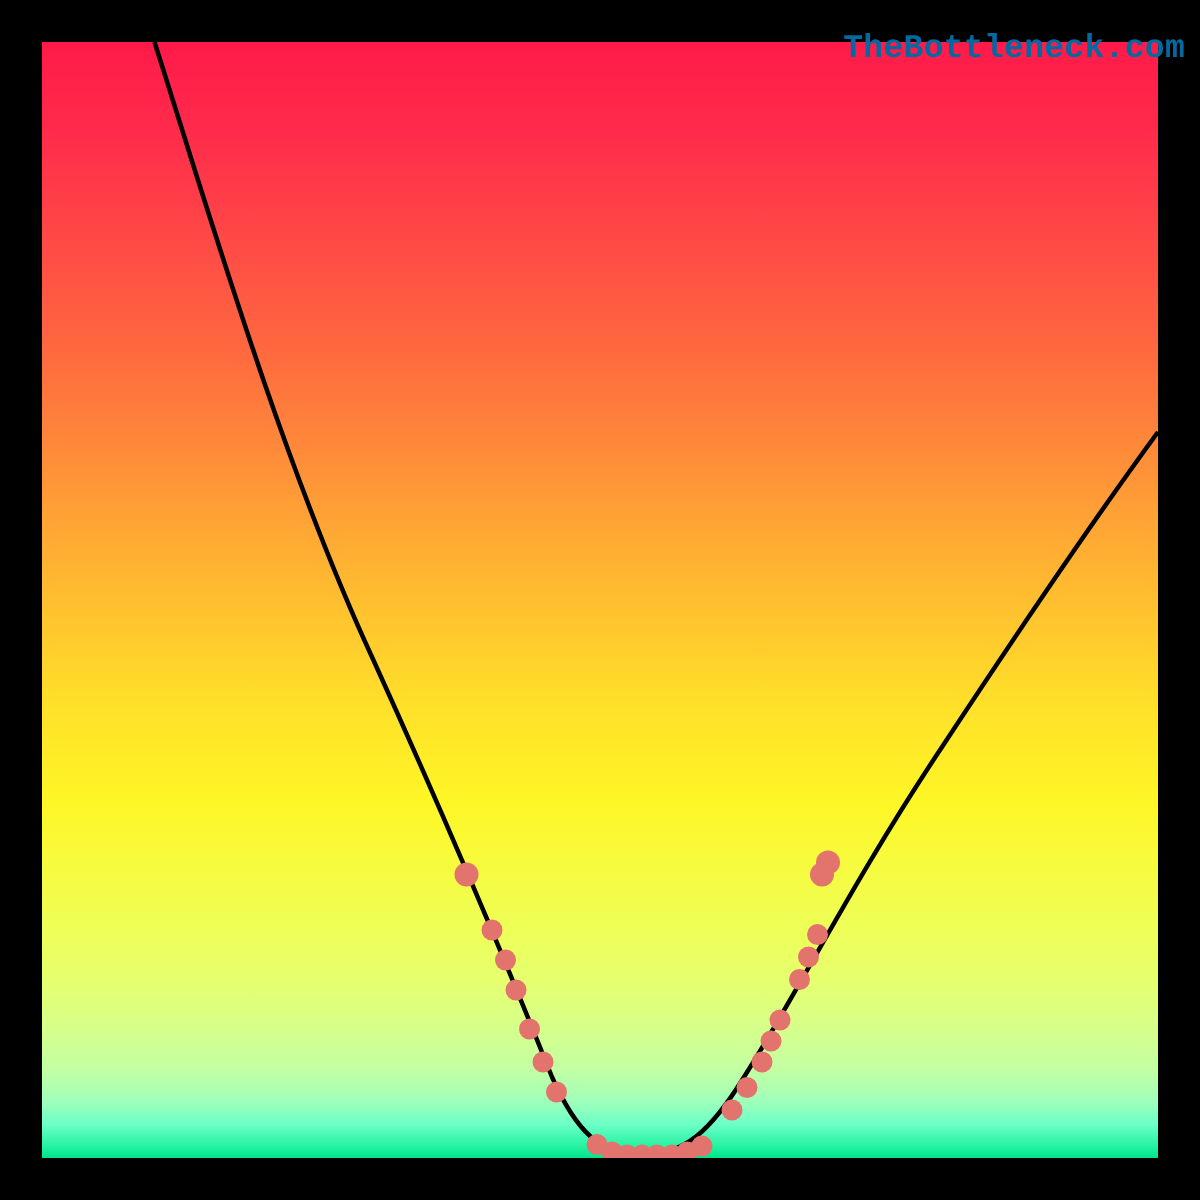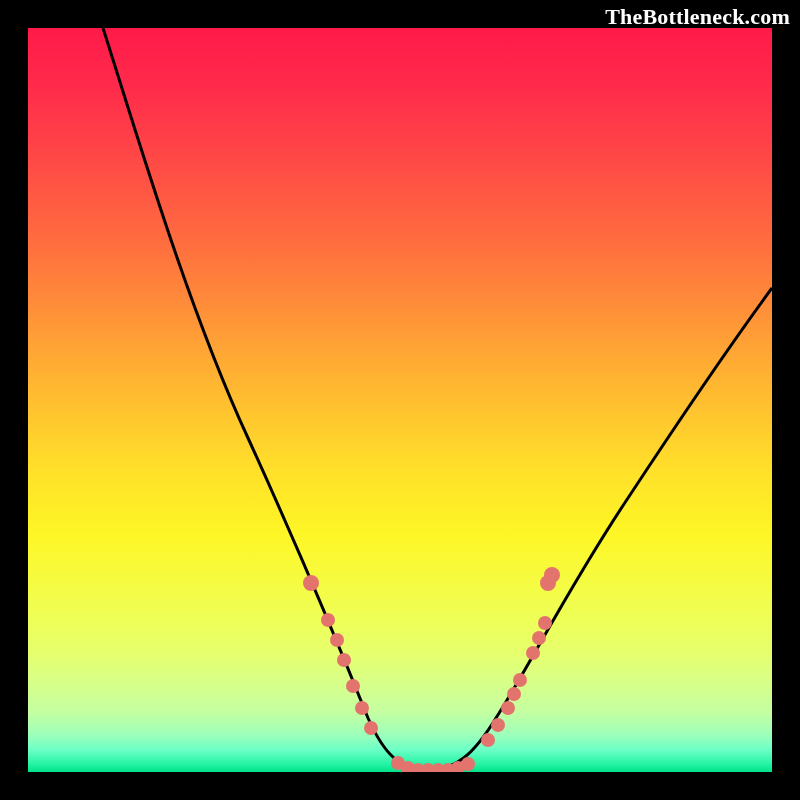--- a/index.html
+++ b/index.html
@@ -32,26 +32,26 @@
       #d7ff88 88%,
       #c4ffa2 92%,
       #9dffbb 95%,
       #6cffc6 97%,
       #23f3a2 99%,
       #00e28a 100%
     );
   }
   .watermark {
     position: absolute;
-    top: 4px;
+    top: 20px;
     right: 10px;
-    font-family: Liberation Serif, serif;
+    font-family: Liberation Mono, monospace;
     font-size: 22px;
     font-weight: 600;
-    color: #ffffff;
+    color: #0369a1;
     letter-spacing: 0.2px;
   }
   svg.curve {
     position: absolute;
     left: 0;
     top: 0;
     width: 744px;
     height: 744px;
   }
   .dot {

